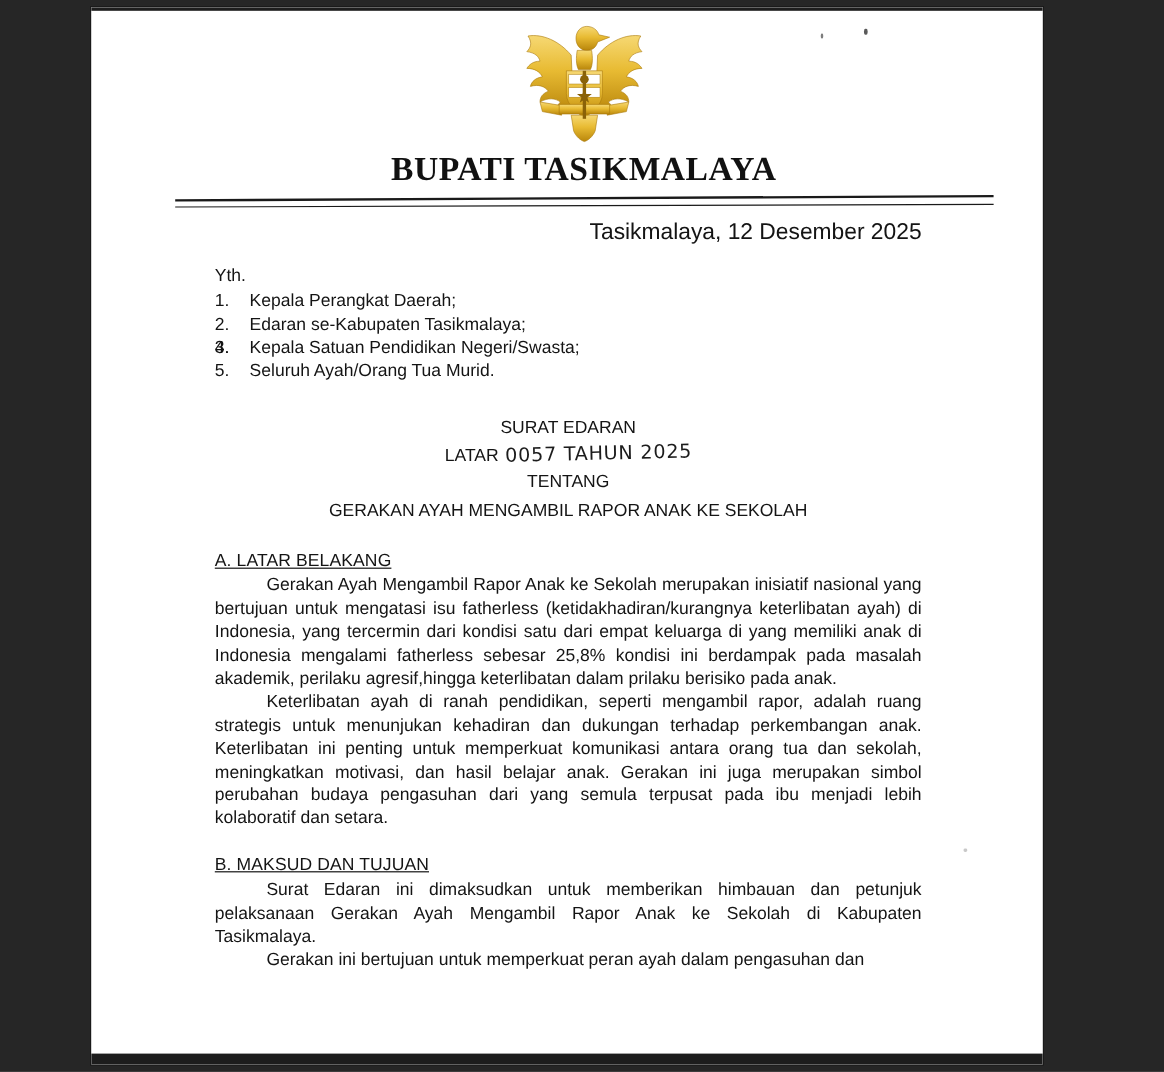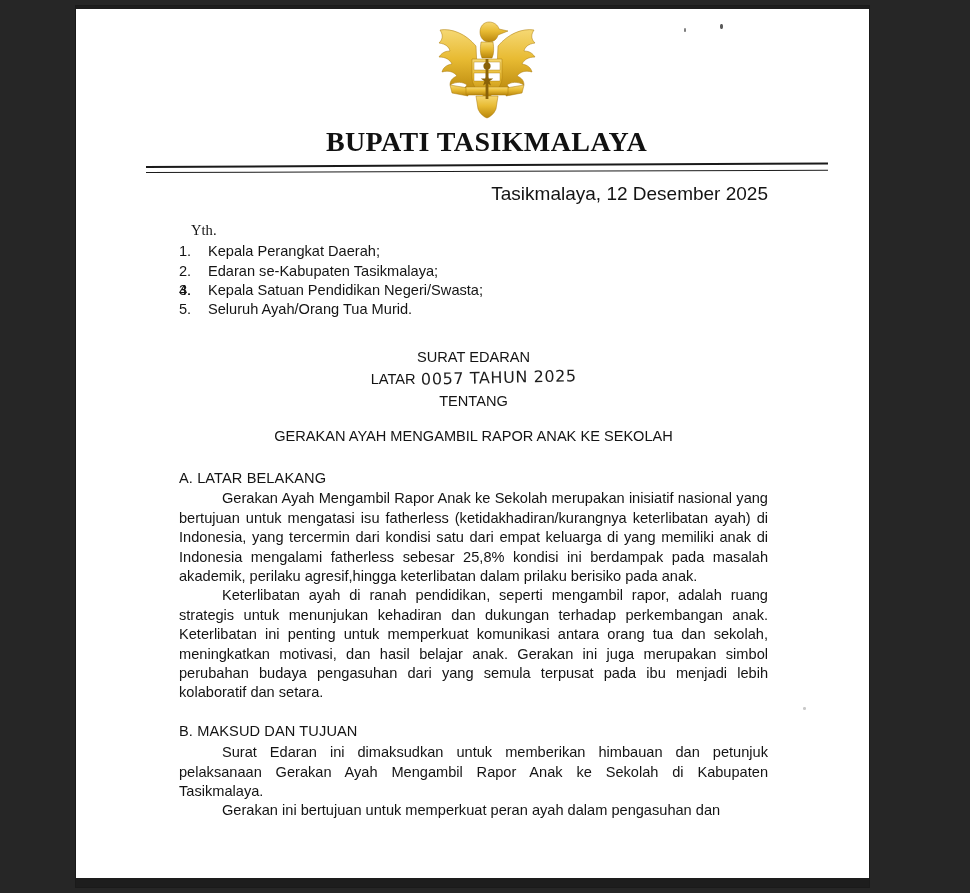--- a/index.html
+++ b/index.html
@@ -106,21 +106,21 @@
     width: 589px;  
     color: #141414;
     font-size: 14.6px;
     line-height: 19.2px;
   }
   #date-line {
     text-align: right;
     margin: 0 0 18px 0;
     font-size: 19px;
   }
-  #yth-label { margin: 0 0 2px 12px; font-family: Liberation Serif, serif; }
+  #yth-label { margin: 0 0 2px 0; }
   ol.recipients {
     list-style: none;
     margin: 0;
     padding: 0;
   }
   ol.recipients li {
     position: relative;
     padding-left: 29px;
     line-height: 19.2px;
   }
@@ -144,27 +144,28 @@
   }
   #nomor-hand {
     font-family: "DejaVu Sans", sans-serif;
     font-size: 16px;
     letter-spacing: 0.6px;
     color: #1c1c1c;
     display: inline-block;
     transform: rotate(-1.3deg) translateY(-1px);
     margin-left: 5px;
   }
-  #subject-line { margin-top: 13px; }
+  #subject-line { margin-top: 2px; }
 
   
   .section { margin-top: 22px; }
   .section-heading {
     margin: 4px 0 1px 0;
     letter-spacing: 0.1px;
+    text-decoration: underline;
   }
   .para {
     margin: 0;
     text-align: justify;
     text-indent: 43px;
     line-height: 19.4px;
   }
   .section.b { margin-top: 19px; }
   .b-heading { margin-bottom: 2px; }
 </style>

